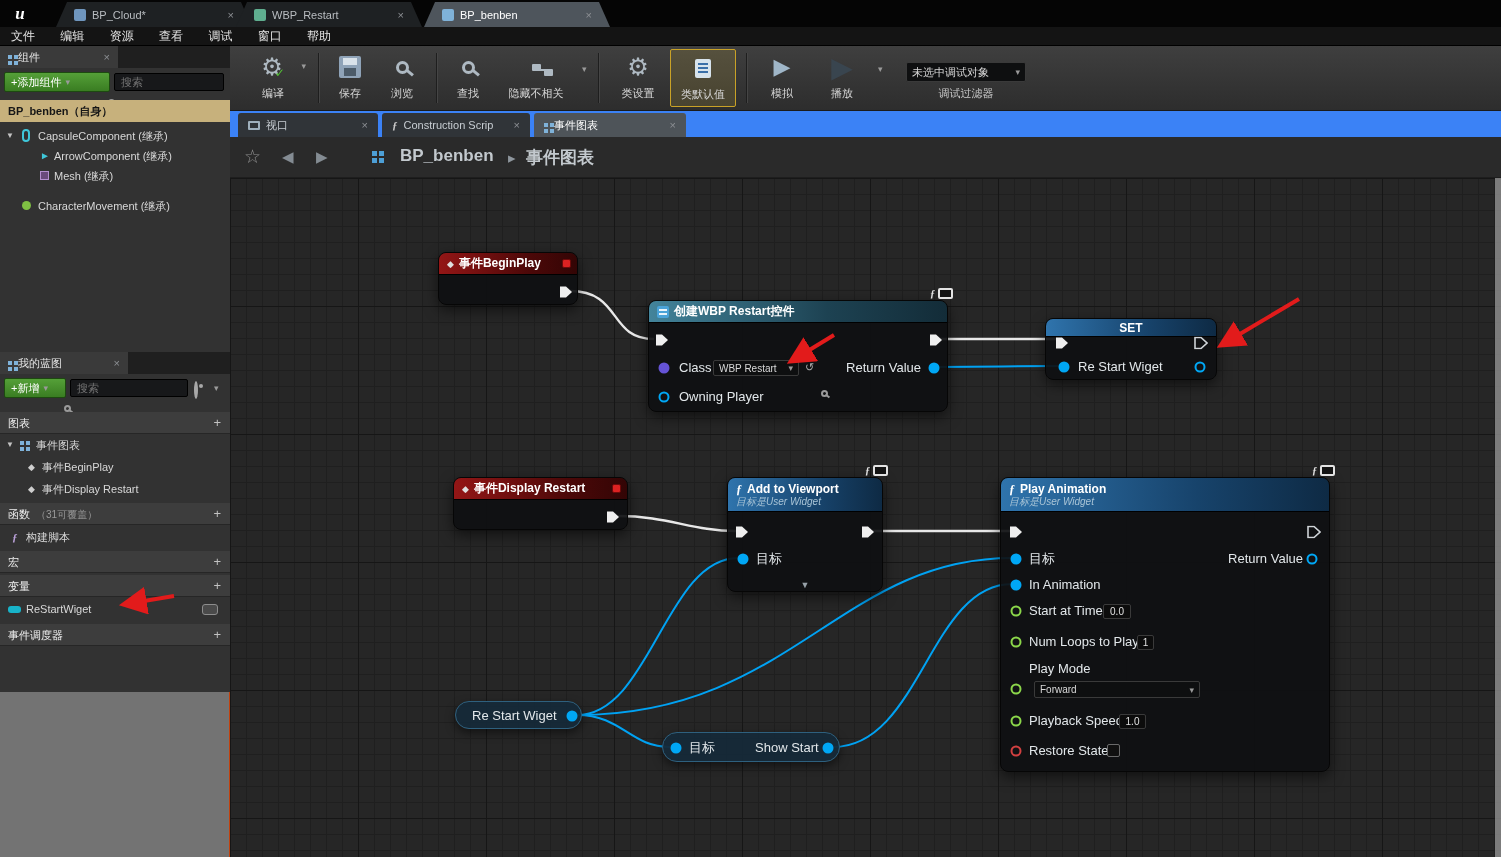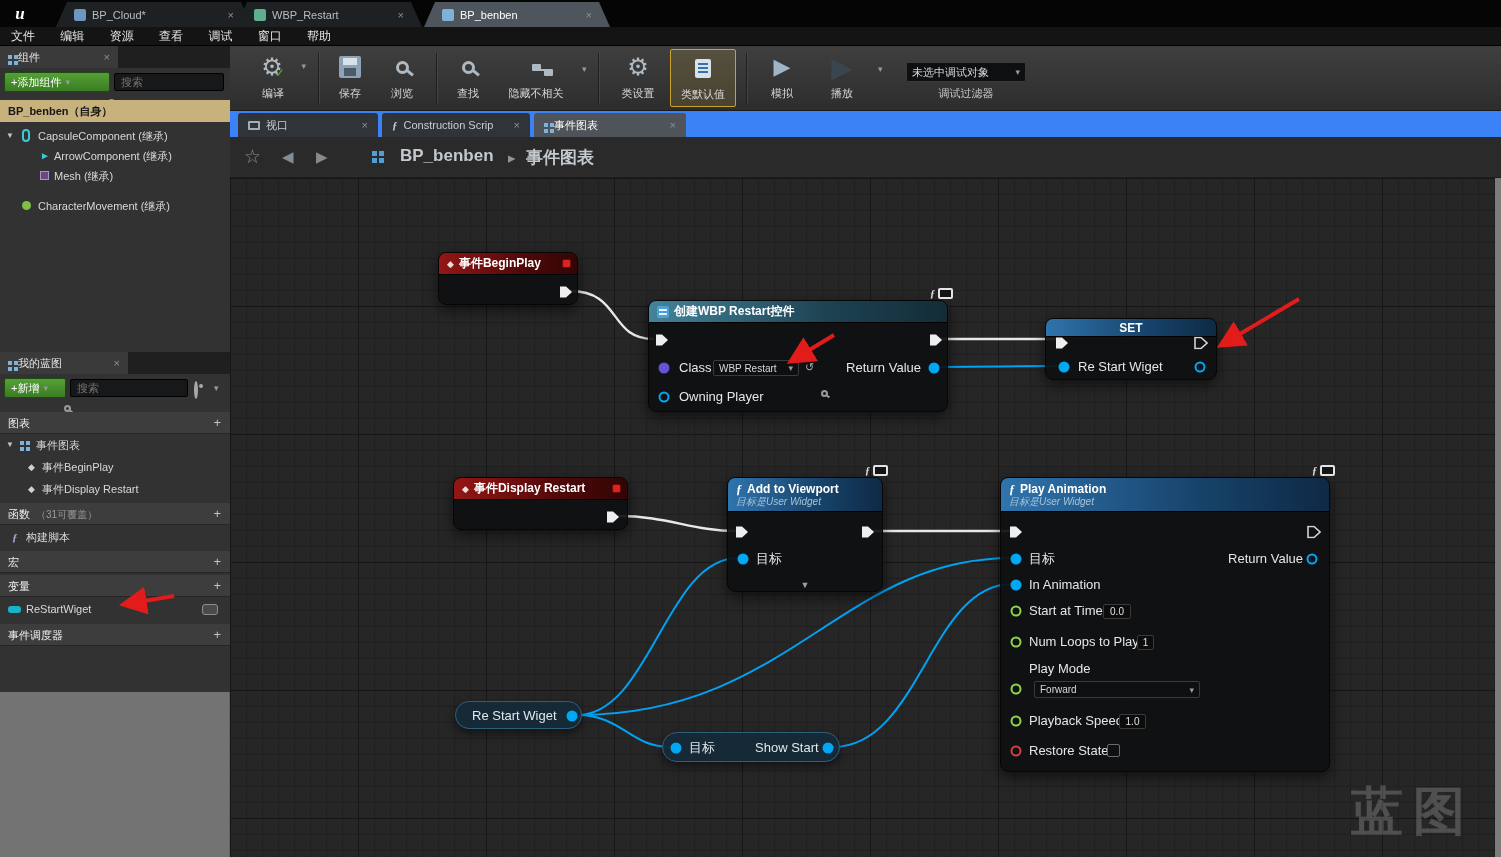--- a/index.html
+++ b/index.html
@@ -521,21 +521,20 @@
         <span class="cpin" style="left:116px;top:14px;background:#00a7f5;"></span>
       </div>
 
       <div class="pill" style="left:432px;top:554px;width:178px;height:30px;">
         <span class="cpin" style="left:13px;top:15px;background:#00a7f5;"></span>
         <span class="plabel" style="left:26px;top:15px;">目标</span>
         <span class="plabel" style="left:92px;top:15px;">Show Start</span>
         <span class="cpin" style="left:165px;top:15px;background:#00a7f5;"></span>
       </div>
 
-      <div class="watermark">蓝图</div>
       <div class="scrollstrip"></div>
     </div>
   </div>
 
   <svg class="anno" width="1501" height="857">
     <defs>
       <marker id="arr" markerWidth="7" markerHeight="7" refX="5.2" refY="3.5" orient="auto">
         <path d="M0,0 L7,3.5 L0,7 z" fill="#e21b1b"></path>
       </marker>
     </defs>

